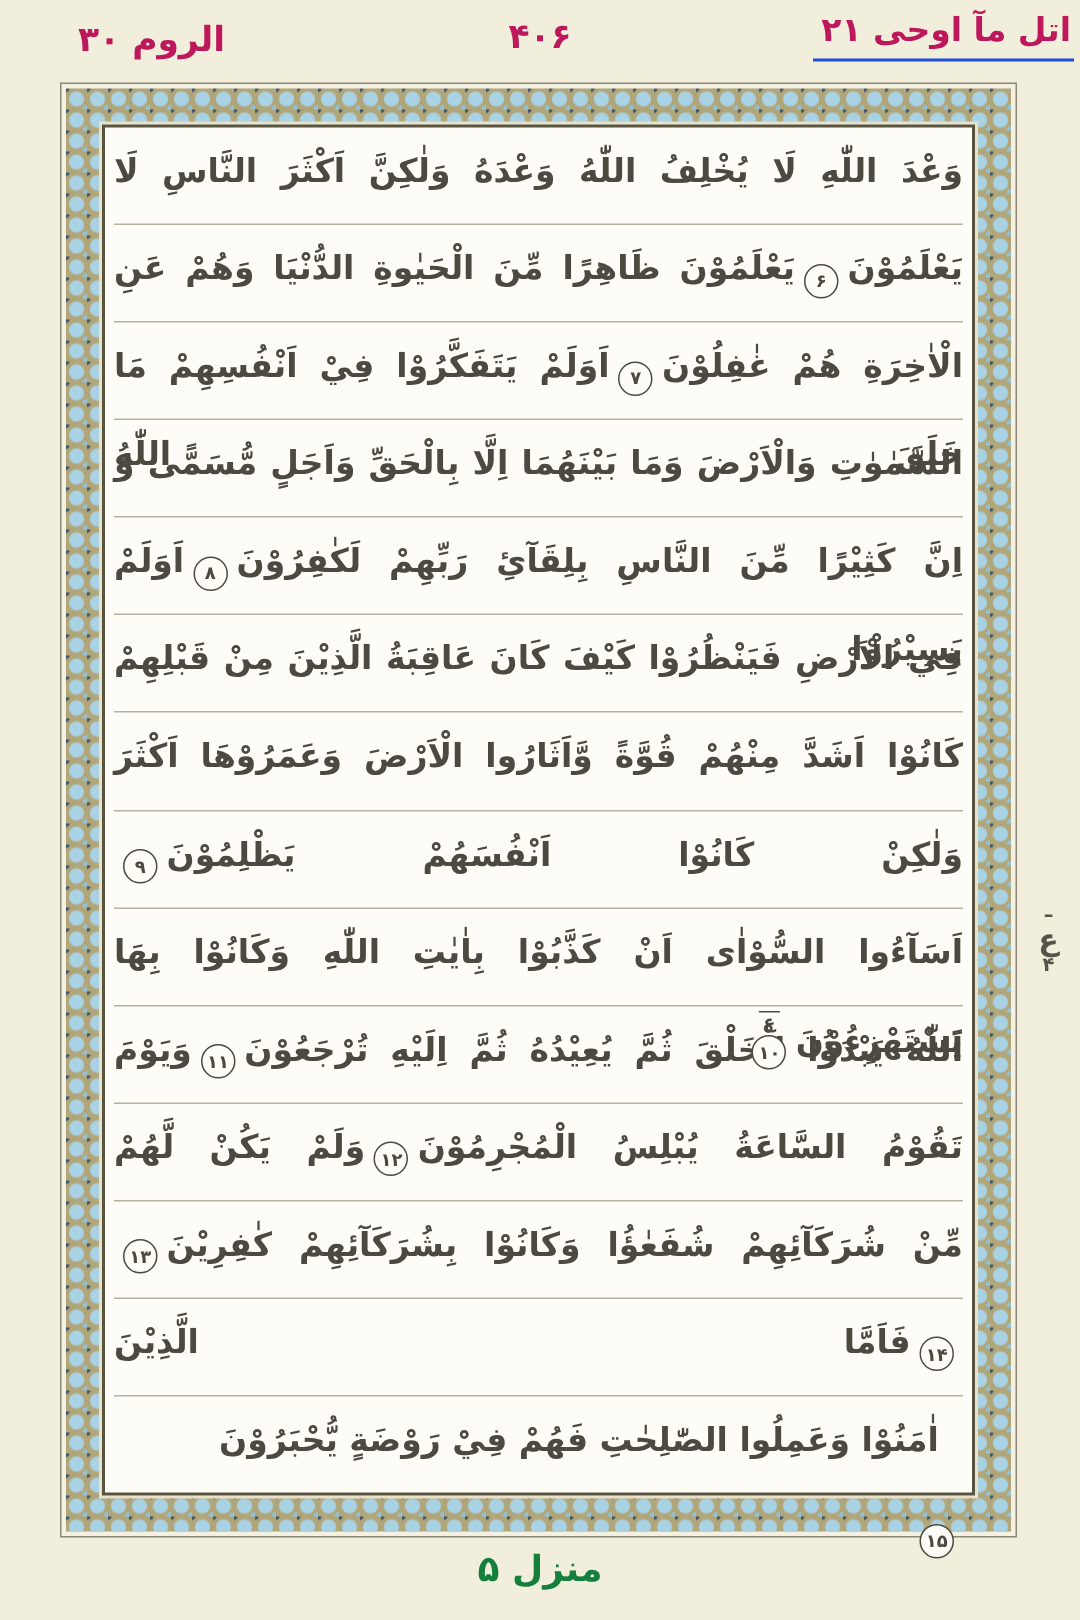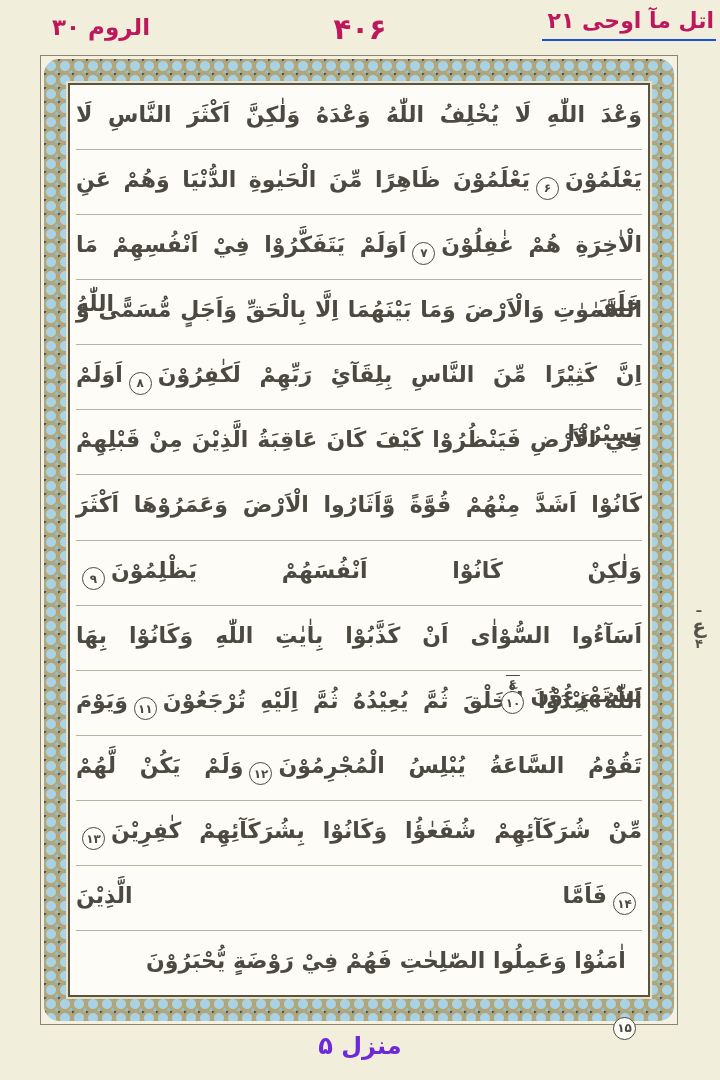--- a/index.html
+++ b/index.html
@@ -6,36 +6,35 @@
   body{
     width:720px;height:1080px;position:relative;overflow:hidden;
     background:#f2eedc;
     font-family:"DejaVu Sans", sans-serif;
     color:#4c4a40;
   }
   
   .hdr{position:absolute;top:0;left:0;width:720px;height:54px;}
   .hdr span{position:absolute;font-weight:bold;color:#be185d;}
   .hdr-right{top:8px;right:4px;font-size:22px;padding:0 2px 6px 6px;border-bottom:2px solid #1d4ed8;}
-  .hdr-center{top:12px;left:50%;transform:translateX(-50%);font-size:29px;}
+  .hdr-center{top:12px;left:50%;transform:translateX(-50%);font-size:23px;}
   .hdr-left{top:14px;left:52px;font-size:23px;}
   
   .frame{
     position:absolute;left:40px;top:55px;width:638px;height:970px;
     box-sizing:border-box;border:1px solid #8b8574;background:#f5f1e2;padding:3px;
   }
   .band{
     width:100%;height:100%;box-sizing:border-box;padding:24px;
     background-color:#b1a67a;
     background-image:
       radial-gradient(circle at 7px 7px, #a9d2e5 0 4.5px, rgba(0,0,0,0) 5.5px),
       radial-gradient(circle at 0px 0px, #3c556b 0 1.8px, rgba(0,0,0,0) 2.8px),
       radial-gradient(circle at 14px 14px, #8fc3da 0 2.5px, rgba(0,0,0,0) 3.5px);
     background-size:14px 14px;
-    border-radius:15px;
   }
   .inner{
     width:100%;height:100%;box-sizing:border-box;
     background:#fdfcf6;border:2px solid #59543f;
     box-shadow:0 0 0 2px #e9e2cb;
     display:flex;flex-direction:column;
     padding:0 6px;
   }
   
   .line{
@@ -64,21 +63,21 @@
     position:absolute;right:8px;top:600px;width:26px;
     text-align:center;color:#56544a;font-weight:bold;
   }
   .margin-marker span{display:block;line-height:1.1;}
   .mm-top{font-size:14px;}
   .mm-mid{font-size:20px;}
   .mm-bot{font-size:13px;}
   
   .footer{
     position:absolute;left:0;top:1032px;width:720px;text-align:center;
-    font-size:24px;font-weight:bold;color:#6d28d9;
+    font-size:24px;font-weight:bold;color:#15803d;
   }
 </style>
 </head>
 <body style="background: rgb(242, 238, 220);">
 
 <div class="hdr">
   <span class="hdr-right">اتل مآ اوحی ۲۱</span>
   <span class="hdr-center">۴۰۶</span>
   <span class="hdr-left">الروم ۳۰</span>
 </div>

